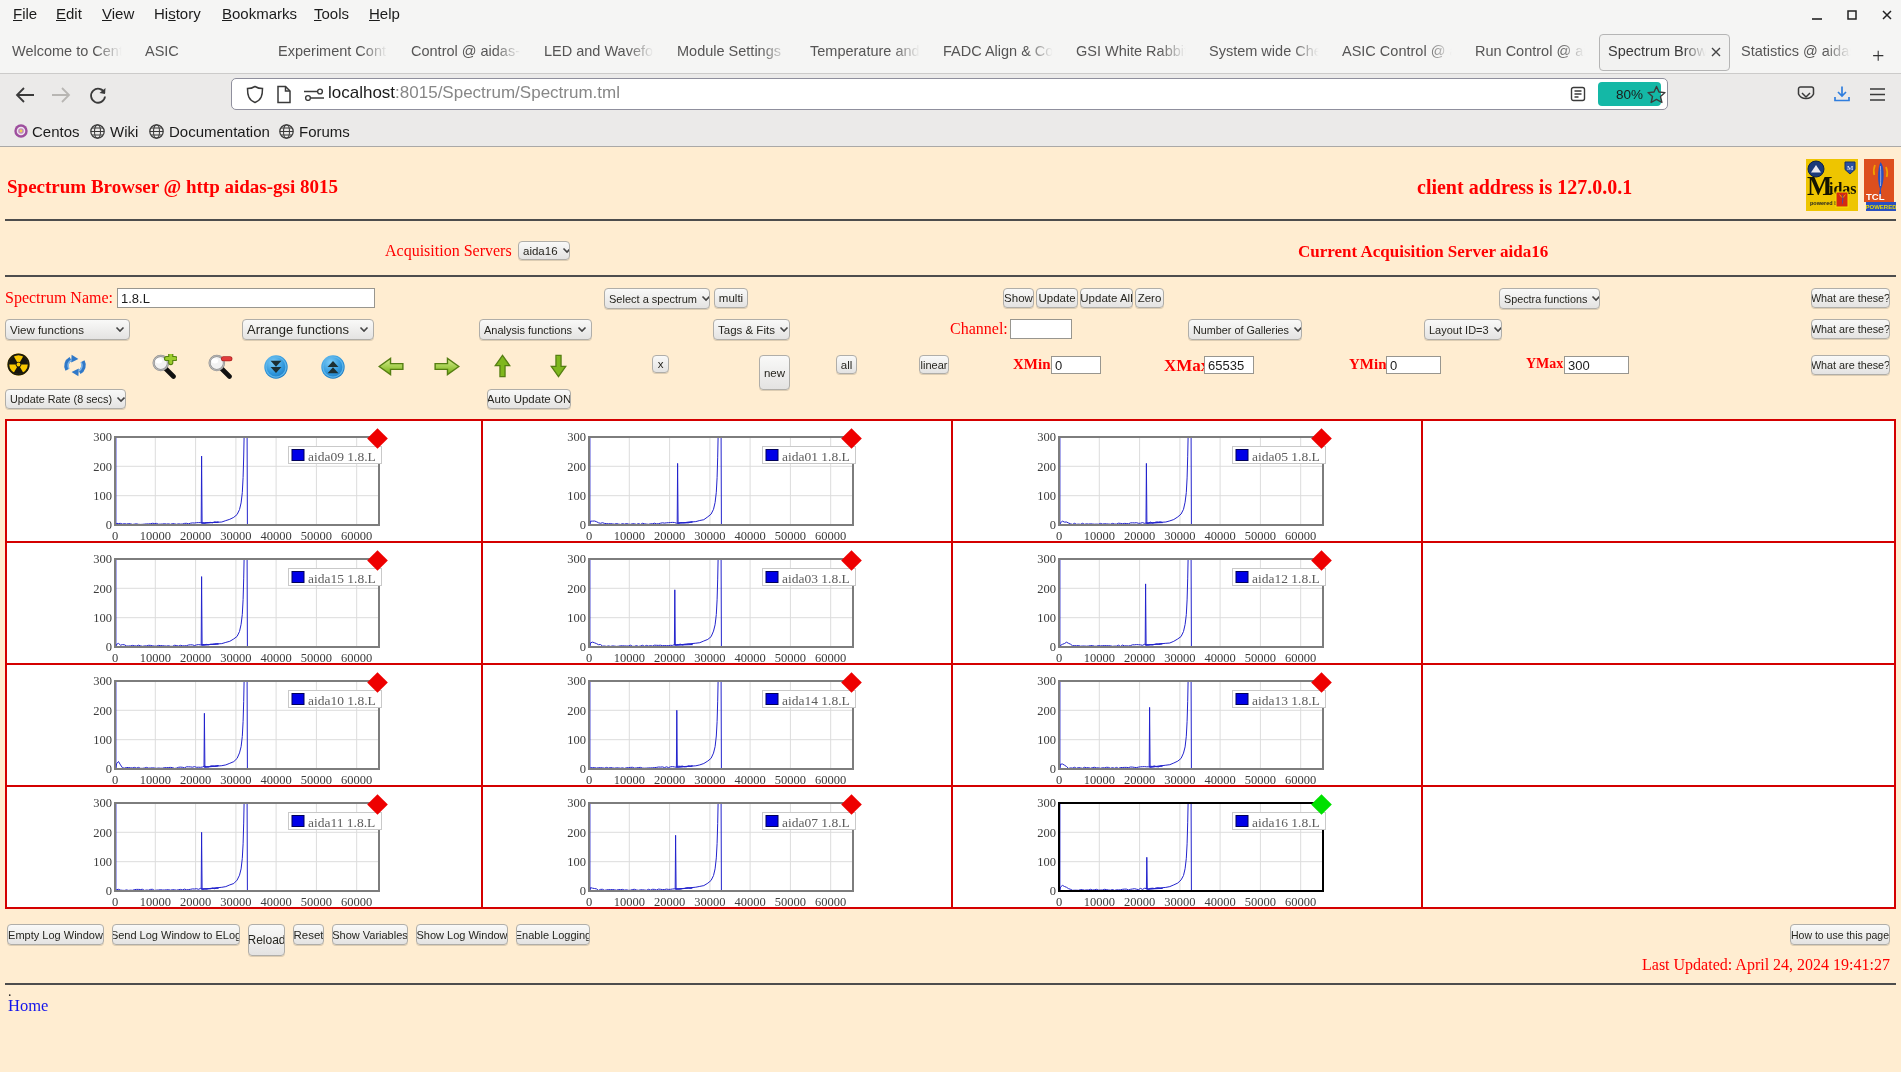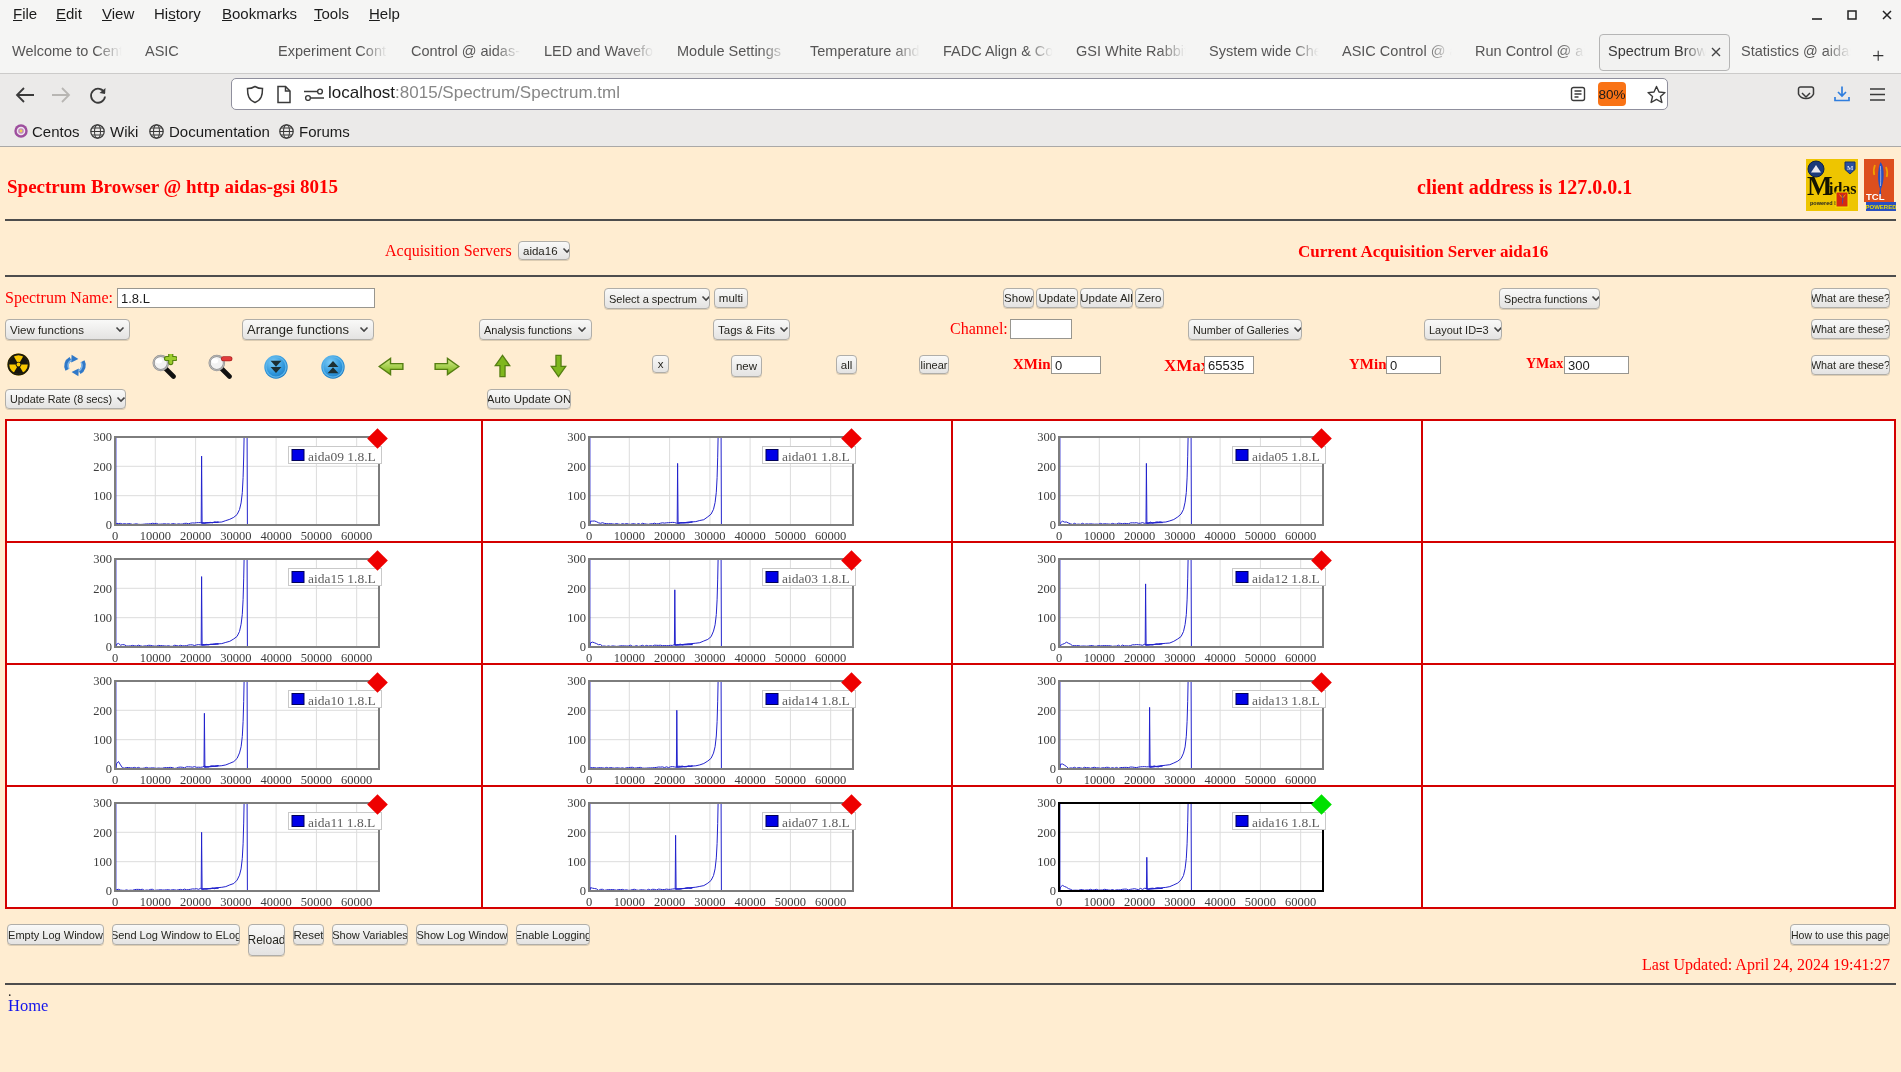--- a/index.html
+++ b/index.html
@@ -78,21 +78,21 @@
 <svg style="position:absolute;left:303px;top:88px" width="22" height="13" viewBox="0 0 22 13">
     <path d="M1 3.5 H14 M8 10 H21" stroke="#3a3a3a" stroke-width="1.6"></path>
     <circle cx="17" cy="3.5" r="2.4" fill="none" stroke="#3a3a3a" stroke-width="1.4"></circle>
     <circle cx="5" cy="10" r="2.4" fill="none" stroke="#3a3a3a" stroke-width="1.4"></circle>
   </svg>
 <div style="position:absolute;left:328px;top:83px;font:17px 'Liberation Sans',sans-serif;color:#1b1b1b">localhost<span style="color:#878787">:8015/Spectrum/Spectrum.tml</span></div>
 <svg style="position:absolute;left:1570px;top:86px" width="16" height="16" viewBox="0 0 16 16">
     <rect x="1.5" y="1.5" width="13" height="13" rx="2" fill="none" stroke="#3a3a3a" stroke-width="1.4"></rect>
     <path d="M4.5 5 H11.5 M4.5 8 H11.5 M4.5 11 H8.5" stroke="#3a3a3a" stroke-width="1.3"></path>
   </svg>
-<div style="position:absolute;left:1598px;top:82px;width:28px;height:24px;background:#f97316;border-radius:4px;font:13.5px 'Liberation Sans',sans-serif;color:#1b1b1b;display:flex;align-items:center;justify-content:center">80%</div>
+<div style="position:absolute;left:1598px;top:82px;width:63px;height:24px;background:#14b8a6;border-radius:4px;font:13.5px 'Liberation Sans',sans-serif;color:#1b1b1b;display:flex;align-items:center;justify-content:center">80%</div>
 <svg style="position:absolute;left:1647px;top:85px" width="19" height="19" viewBox="0 0 19 19">
     <path d="M9.5 1.5 L12 7 L18 7.6 L13.5 11.6 L14.9 17.5 L9.5 14.4 L4.1 17.5 L5.5 11.6 L1 7.6 L7 7 Z" fill="none" stroke="#3a3a3a" stroke-width="1.4" stroke-linejoin="round"></path>
   </svg>
 <svg style="position:absolute;left:1797px;top:86px" width="18" height="17" viewBox="0 0 18 17">
     <path d="M1.5 3 a2 2 0 0 1 2-2 H14.5 a2 2 0 0 1 2 2 V8 a8 7 0 0 1 -15 0 Z" fill="none" stroke="#3a3a3a" stroke-width="1.5"></path>
     <path d="M5 7 l4 4 l4-4" fill="none" stroke="#3a3a3a" stroke-width="1.5"></path>
   </svg>
 <svg style="position:absolute;left:1833px;top:85px" width="18" height="18" viewBox="0 0 18 18">
     <path d="M9 1.5 V10 M5 7 L9 11 L13 7" fill="none" stroke="#2f7ede" stroke-width="1.7"></path>
     <path d="M2 12 V15.5 H16 V12" fill="none" stroke="#2f7ede" stroke-width="1.7"></path>
@@ -324,21 +324,21 @@
 <svg style="position:absolute;left:550px;top:354px" width="17" height="24" viewBox="0 0 20 27">
 <defs>
       <linearGradient id="gg550" x1="0" y1="0" x2="0.3" y2="0.25">
         <stop offset="0" stop-color="#d7ee8e"></stop>
         <stop offset="1" stop-color="#7fb71e"></stop>
       </linearGradient>
     </defs>
 <path d="M7 1 L13 1 L13 14 L18.5 14 L10 26 L1.5 14 L7 14 Z" transform="" fill="url(#gg550)" stroke="#557e12" stroke-width="1.5"></path>
   </svg>
 <div class="btn" style="left:652px;top:355px;width:17px;height:18px;font-size:11.5px">x</div>
-<div class="btn" style="left:731px;top:355px;width:31px;height:22px;font-size:11.5px">new</div>
+<div class="btn" style="left:759px;top:355px;width:31px;height:35px;font-size:11.5px">new</div>
 <div class="btn" style="left:836px;top:355px;width:21px;height:19px;font-size:11.5px">all</div>
 <div class="btn" style="left:919px;top:355px;width:30px;height:19px;font-size:11px">linear</div>
 <div style="position:absolute;left:1013px;top:356px;color:#f00;font-size:15px;white-space:nowrap"><b>XMin</b></div>
 <div class="inp" style="left:1051px;top:356px;width:50px;height:18px;font-size:13px">0</div>
 <div style="position:absolute;left:1164px;top:356px;color:#f00;font-size:17px;white-space:nowrap"><b>XMax</b></div>
 <div class="inp" style="left:1204px;top:356px;width:50px;height:18px;font-size:13px">65535</div>
 <div style="position:absolute;left:1349px;top:356px;color:#f00;font-size:15px;white-space:nowrap"><b>YMin</b></div>
 <div class="inp" style="left:1386px;top:356px;width:55px;height:18px;font-size:13px">0</div>
 <div style="position:absolute;left:1526px;top:356px;color:#f00;font-size:14px;white-space:nowrap"><b>YMax</b></div>
 <div class="inp" style="left:1564px;top:356px;width:65px;height:18px;font-size:13px">300</div>

